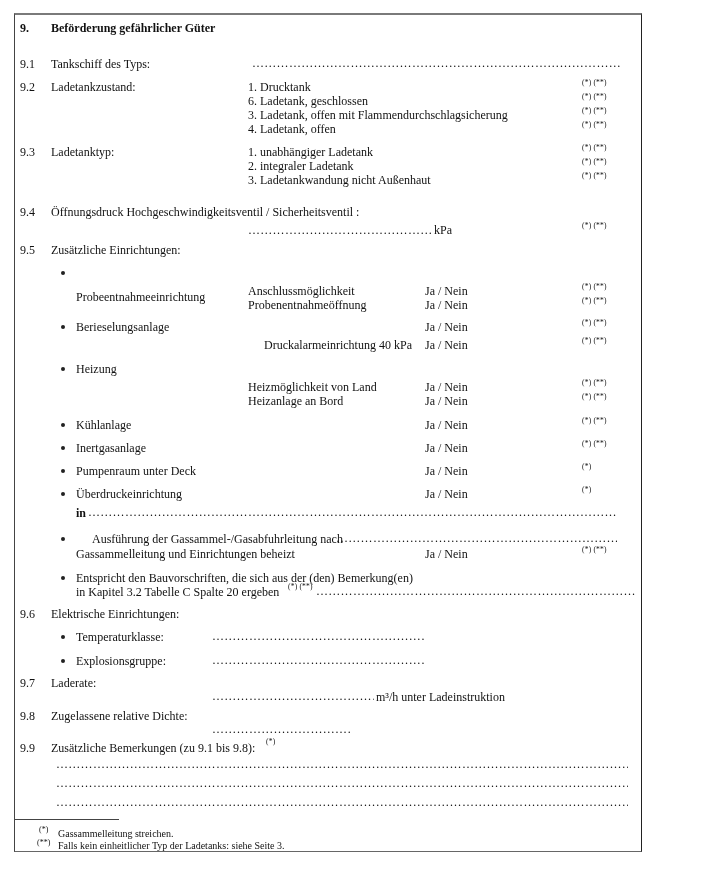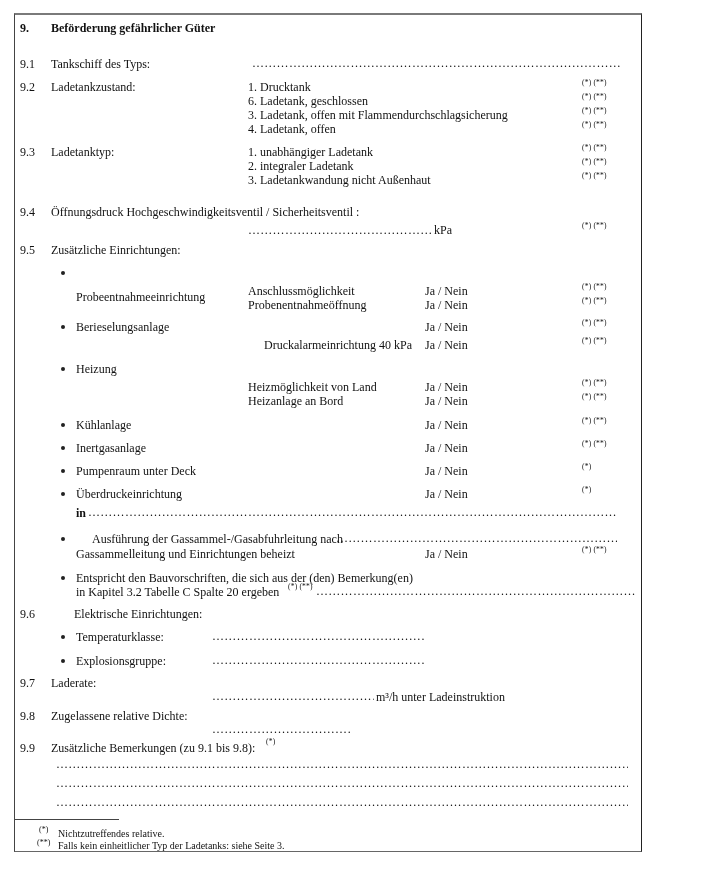--- a/index.html
+++ b/index.html
@@ -113,21 +113,21 @@
 <div class="t" style="left:425px;top:547px;">Ja / Nein</div>
 <div class="sup" style="left:582px;top:545px;">(*) (**)</div>
 
 <div class="bullet" style="left:61px;top:576px;"></div>
 <div class="t" style="left:76px;top:571px;">Entspricht den Bauvorschriften, die sich aus der  (den) Bemerkung(en)</div>
 <div class="t" style="left:76px;top:585px;">in Kapitel 3.2 Tabelle C Spalte 20 ergeben</div>
 <div class="sup" style="left:288px;top:582px;">(*) (**)</div>
 <div class="dots" style="left:316px;top:584px;width:320px;">……………………………………………………………………………………………………………………………………………………………………………………</div>
 
 <div class="t" style="left:20px;top:607px;">9.6</div>
-<div class="t" style="left:51px;top:607px;margin-left:23px;">Elektrische Einrichtungen:</div>
+<div class="t" style="left:51px;top:607px;">Elektrische Einrichtungen:</div>
 <div class="bullet" style="left:61px;top:635px;"></div>
 <div class="t" style="left:76px;top:630px;">Temperaturklasse:</div>
 <div class="dots" style="left:212px;top:629px;width:212px;">……………………………………………………………………………………………………………………………………………………………………………………</div>
 <div class="bullet" style="left:61px;top:659px;"></div>
 <div class="t" style="left:76px;top:654px;">Explosionsgruppe:</div>
 <div class="dots" style="left:212px;top:653px;width:212px;">……………………………………………………………………………………………………………………………………………………………………………………</div>
 
 <div class="t" style="left:20px;top:676px;">9.7</div>
 <div class="t" style="left:51px;top:676px;">Laderate:</div>
 <div class="dots" style="left:212px;top:689px;width:162px;">……………………………………………………………………………………………………………………………………………………………………………………</div>
@@ -139,15 +139,15 @@
 
 <div class="t" style="left:20px;top:741px;">9.9</div>
 <div class="t" style="left:51px;top:741px;">Zusätzliche Bemerkungen (zu 9.1 bis 9.8):</div>
 <div class="sup" style="left:266px;top:737px;">(*)</div>
 <div class="dots" style="left:56px;top:757px;width:572px;">……………………………………………………………………………………………………………………………………………………………………………………</div>
 <div class="dots" style="left:56px;top:776px;width:572px;">……………………………………………………………………………………………………………………………………………………………………………………</div>
 <div class="dots" style="left:56px;top:795px;width:572px;">……………………………………………………………………………………………………………………………………………………………………………………</div>
 
 <div class="fn-rule"></div>
 <div class="fnsup" style="left:39px;top:825px;">(*)</div>
-<div class="fn" style="left:58px;top:828px;">Nichtzutreffendes relative.</div>
+<div class="fn" style="left:58px;top:828px;">Gassammelleitung streichen.</div>
 <div class="fnsup" style="left:37px;top:838px;">(**)</div>
 <div class="fn" style="left:58px;top:840px;">Falls kein einheitlicher Typ der Ladetanks: siehe Seite 3.</div>
 
 </body></html>

